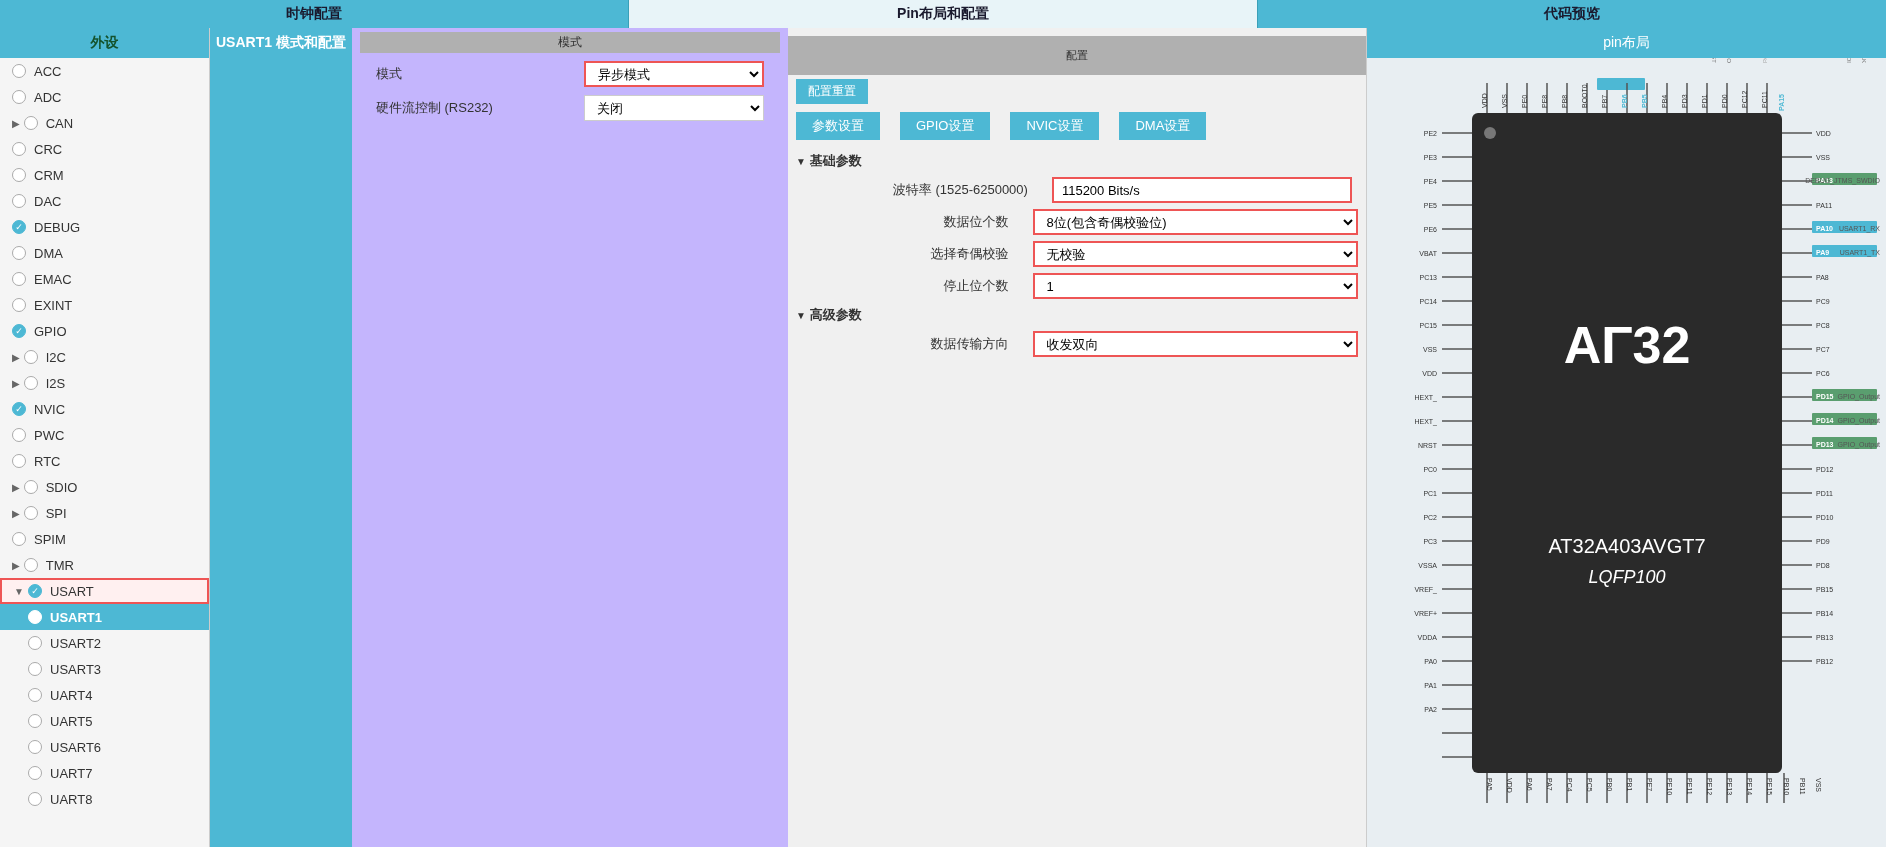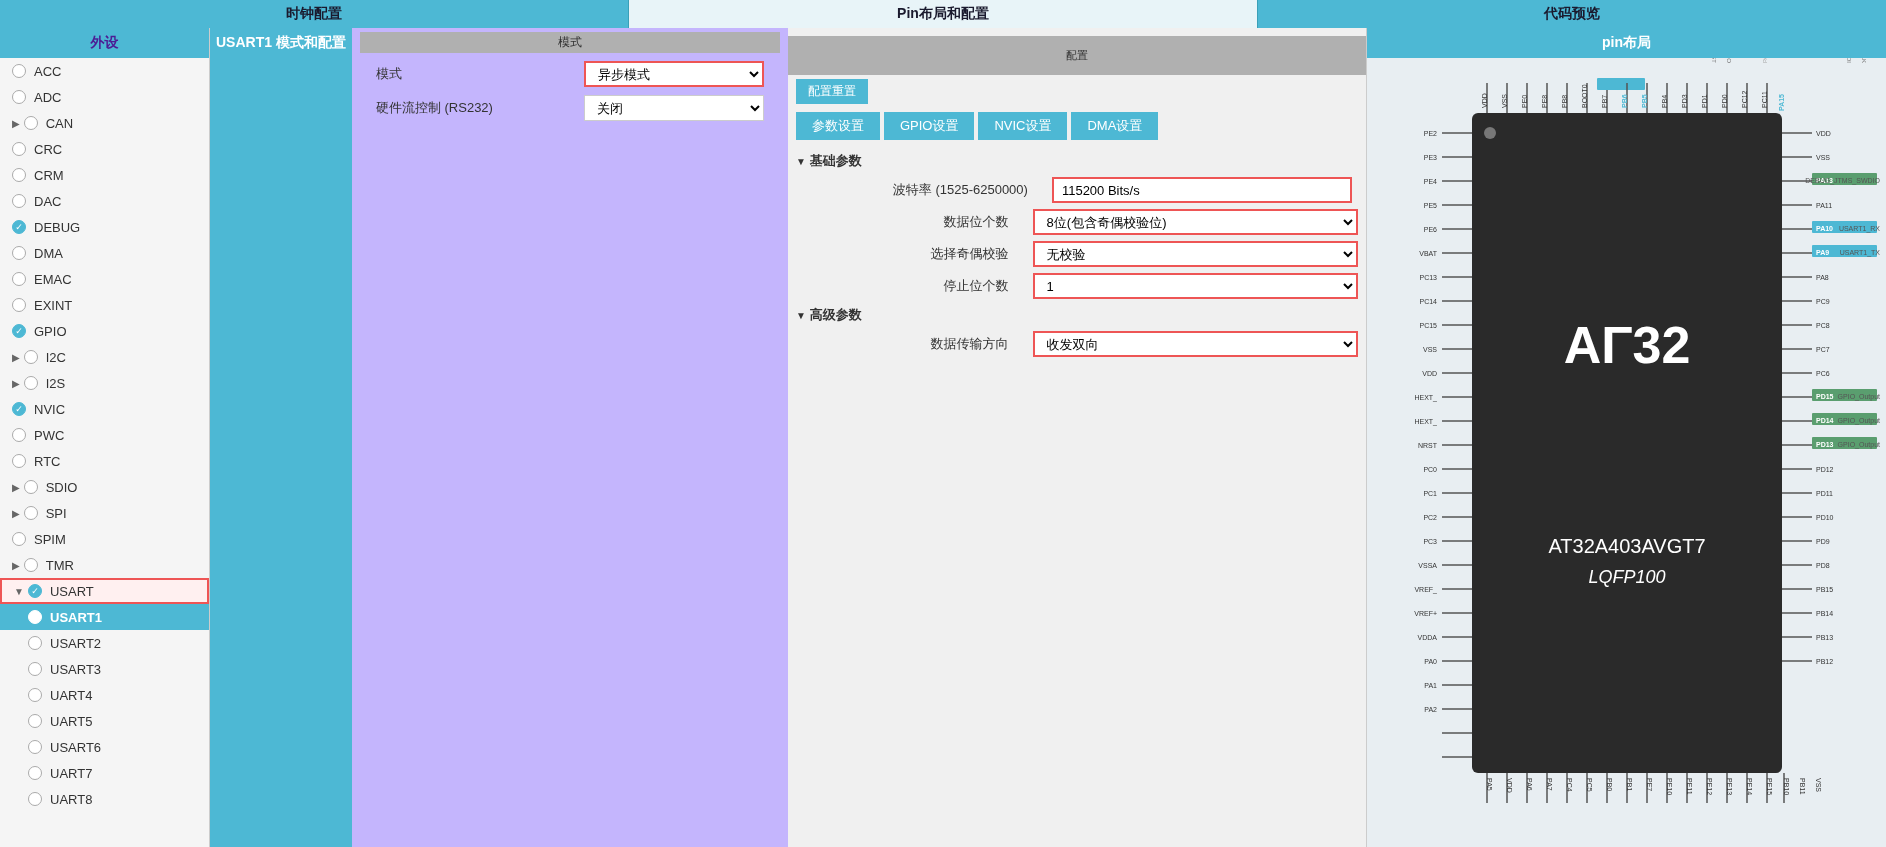--- a/index.html
+++ b/index.html
@@ -9,21 +9,21 @@
     .top-nav { display: flex; background: #4db8d4; height: 28px; }
     .top-nav-item { flex: 1; display: flex; align-items: center; justify-content: center; color: #1a1a2e; font-size: 14px; font-weight: bold; border-right: 1px solid #3aa0b8; cursor: pointer; }
     .top-nav-item:last-child { border-right: none; }
     .top-nav-item.active { background: #e8f4f8; }
 
     
     .main-layout { display: flex; height: calc(847px - 28px); }
 
     
     .sidebar { width: 210px; background: #f5f5f5; border-right: 1px solid #ccc; overflow-y: auto; }
-    .sidebar-header { background: #4db8d4; color: #4c1d95; text-align: center; padding: 6px; font-size: 14px; font-weight: bold; }
+    .sidebar-header { background: #4db8d4; color: #14532d; text-align: center; padding: 6px; font-size: 14px; font-weight: bold; }
     .sidebar-item { display: flex; align-items: center; padding: 4px 8px 4px 12px; cursor: pointer; color: #333; font-size: 13px; height: 26px; }
     .sidebar-item.active { background: #4db8d4; color: white; font-weight: bold; }
     .sidebar-item .circle { width: 14px; height: 14px; border-radius: 50%; border: 1px solid #aaa; background: white; margin-right: 8px; flex-shrink: 0; }
     .sidebar-item .circle.checked { background: #4db8d4; border-color: #4db8d4; display: flex; align-items: center; justify-content: center; }
     .sidebar-item .circle.checked::after { content: "✓"; color: white; font-size: 9px; }
     .sidebar-item .arrow { margin-right: 4px; font-size: 10px; color: #666; }
     .sidebar-subitem { padding-left: 28px; }
 
     
     .center-panel { flex: 1; display: flex; flex-direction: row; overflow: hidden; }
@@ -39,35 +39,35 @@
     .mode-select { border: 2px solid #e55; background: white; padding: 2px 8px; font-size: 13px; height: 26px; min-width: 180px; cursor: pointer; outline: none; }
     .mode-select-normal { border: 1px solid #ccc; background: white; padding: 2px 8px; font-size: 13px; height: 26px; min-width: 180px; cursor: pointer; outline: none; }
 
     
     .config-section { flex: 1; overflow-y: auto; background: #f0f0f0; }
     .config-divider { background: #b0b0b0; text-align: center; color: #333; padding: 12px; font-size: 11px; margin: 8px 0 4px 0; }
     .config-reset-row { display: flex; justify-content: flex-start; padding: 0 8px 4px 8px; }
     .btn-config-reset { background: #4db8d4; color: white; border: none; padding: 4px 12px; cursor: pointer; font-size: 12px; }
 
     
-    .tab-buttons { display: flex; gap: 4px; padding: 4px 8px; }
+    .tab-buttons { display: flex; gap: 20px; padding: 4px 8px; }
     .tab-btn { background: #4db8d4; color: white; border: none; padding: 5px 16px; cursor: pointer; font-size: 13px; }
 
     
     .params-section { padding: 4px 8px; }
     .section-group-header { display: flex; align-items: center; gap: 4px; padding: 4px 0; font-size: 13px; font-weight: bold; color: #333; cursor: pointer; }
     .section-group-header .tri { font-size: 10px; }
     .param-row { display: flex; align-items: center; padding: 3px 0 3px 20px; gap: 16px; }
     .param-row label { width: 220px; color: #333; font-size: 13px; text-align: right; padding-right: 8px; }
     .param-input { border: 2px solid #e55; background: white; padding: 2px 8px; font-size: 13px; height: 26px; width: 300px; outline: none; }
     .param-select { border: 2px solid #e55; background: white; padding: 2px 8px; font-size: 13px; height: 26px; width: 356px; cursor: pointer; outline: none; }
 
     
     .right-panel { width: 520px; background: #e8f4f8; border-left: 1px solid #ccc; display: flex; flex-direction: column; overflow: hidden; }
-    .right-header { background: #4db8d4; color: white; text-align: center; padding: 6px; font-size: 14px; font-weight: bold; }
+    .right-header { background: #4db8d4; color: white; text-align: center; padding: 6px; font-size: 14px; font-weight: normal; }
     .pin-layout-area { flex: 1; position: relative; overflow: hidden; display: flex; align-items: center; justify-content: center; background: #e8eef2; }
 
     
     ::-webkit-scrollbar { width: 6px; }
     ::-webkit-scrollbar-track { background: #f1f1f1; }
     ::-webkit-scrollbar-thumb { background: #ccc; }
   </style>
 </head>
 <body>
 

